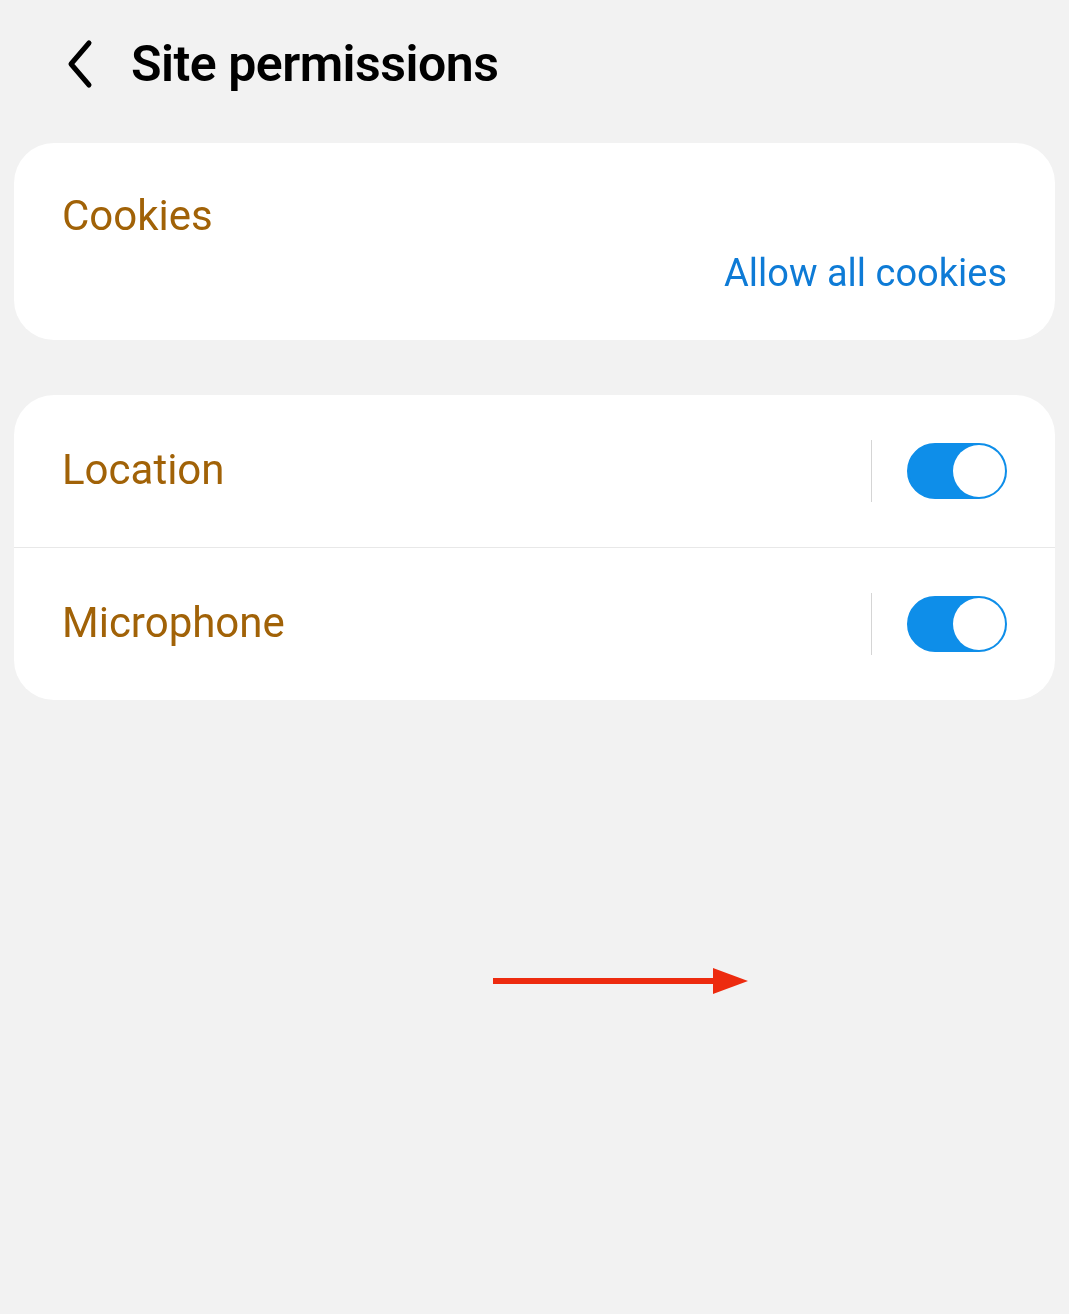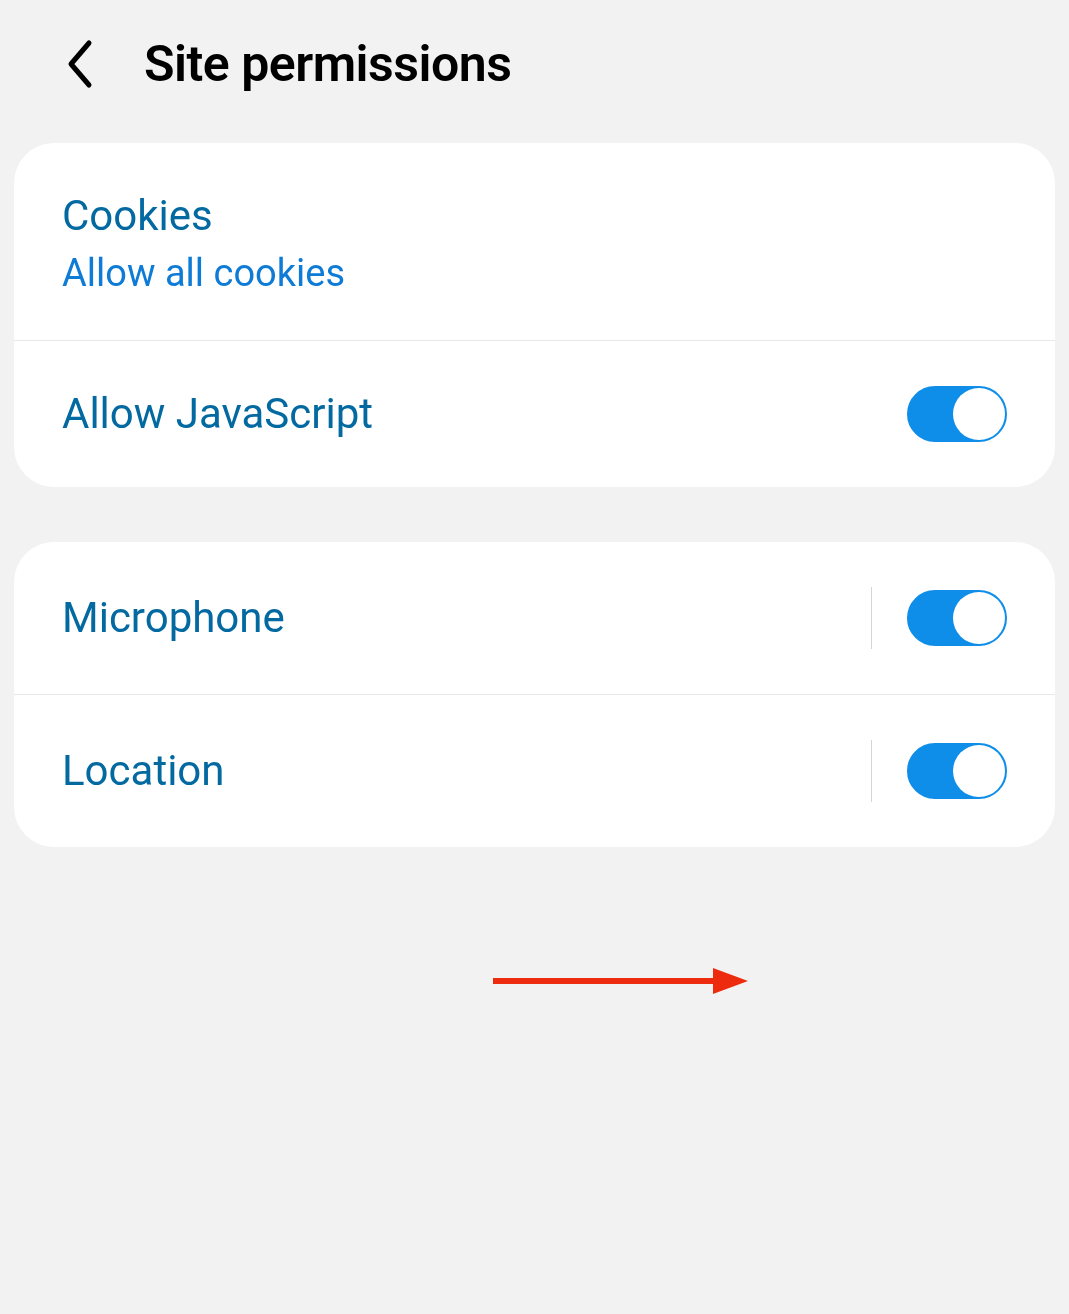--- a/index.html
+++ b/index.html
@@ -14,21 +14,21 @@
       width: 1069px;
       height: 1314px;
       overflow: hidden;
       position: relative;
     }
     
     .header {
       display: flex;
       align-items: center;
       padding: 35px 30px 50px 65px;
-      gap: 49px;
+      gap: 36px;
     }
     
     .back-icon {
       display: flex;
       align-items: center;
       justify-content: center;
     }
     
     .back-icon svg {
       width: 30px;
@@ -59,28 +59,29 @@
     .row:last-child {
       border-bottom: none;
     }
     
     .row-text {
       flex: 1;
     }
     
     .row-title {
       font-size: 42px;
-      color: #0369a1;
+      color: #a16207;
       line-height: 1.35;
     }
     
     .row-subtitle {
       font-size: 38px;
       color: #0e7bd6;
       margin-top: 6px;
+      text-align: right;
     }
     
     .row-right {
       display: flex;
       align-items: center;
       gap: 35px;
     }
     
     .vdivider {
       width: 1px;
@@ -133,47 +134,37 @@
   <div class="header-title">Site permissions</div>
 </div>
 
 <div class="card">
   <div class="row">
     <div class="row-text">
       <div class="row-title">Cookies</div>
       <div class="row-subtitle">Allow all cookies</div>
     </div>
   </div>
-  <div class="row">
-    <div class="row-text">
-      <div class="row-title">Allow JavaScript</div>
-    </div>
-    <div class="row-right">
-      <div class="toggle">
-        <div class="toggle-knob"></div>
-      </div>
-    </div>
-  </div>
 </div>
 
 <div class="card">
   <div class="row">
     <div class="row-text">
-      <div class="row-title">Microphone</div>
+      <div class="row-title">Location</div>
     </div>
     <div class="row-right">
       <div class="vdivider"></div>
       <div class="toggle">
         <div class="toggle-knob"></div>
       </div>
     </div>
   </div>
   <div class="row">
     <div class="row-text">
-      <div class="row-title">Location</div>
+      <div class="row-title">Microphone</div>
     </div>
     <div class="row-right">
       <div class="vdivider"></div>
       <div class="toggle">
         <div class="toggle-knob"></div>
       </div>
     </div>
   </div>
 </div>
 

